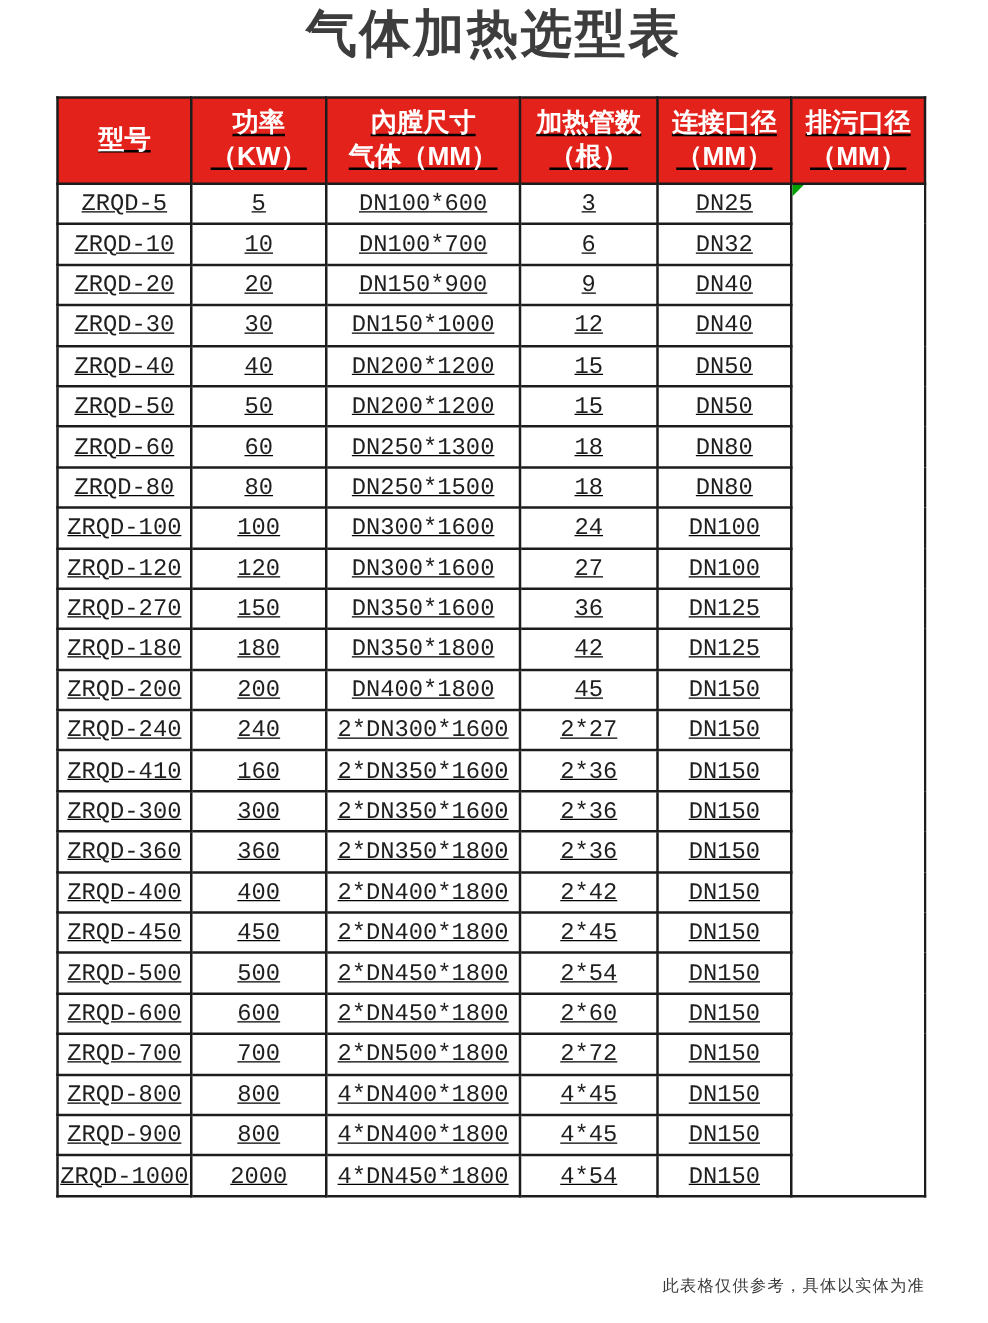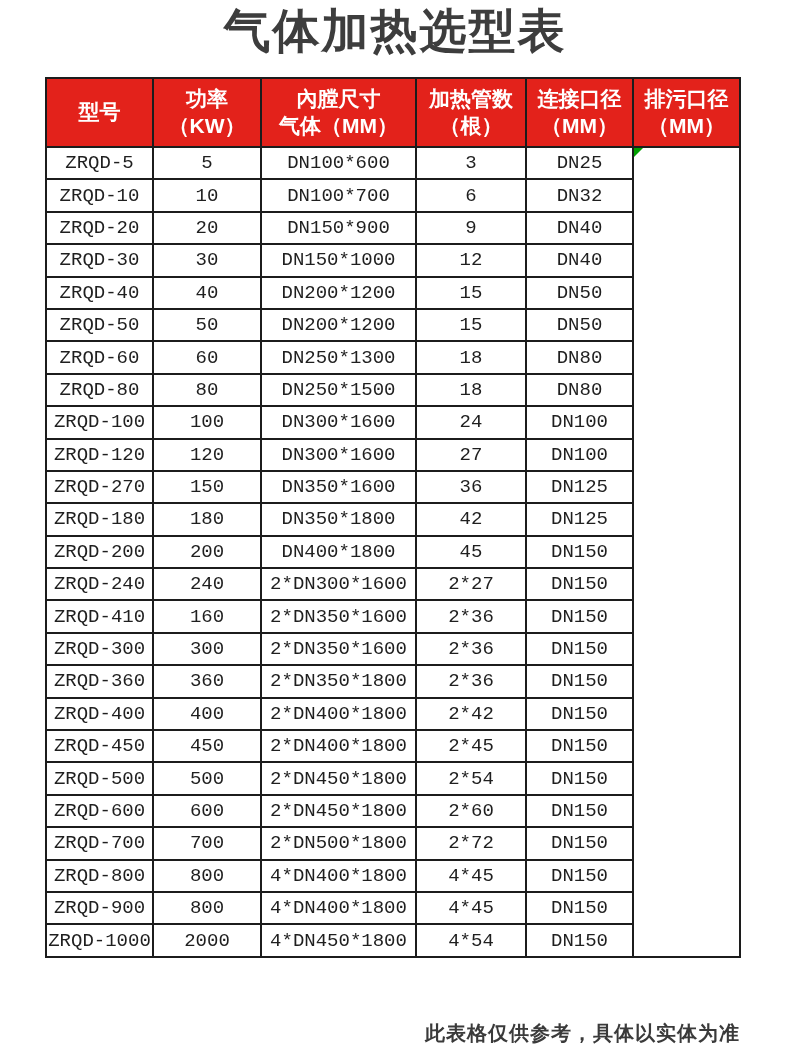--- a/index.html
+++ b/index.html
@@ -5,26 +5,26 @@
   html,body{margin:0;padding:0;}
   body{
     width:790px;height:1058px;position:relative;background:#ffffff;
     font-family:"Liberation Sans",sans-serif;overflow:hidden;
     --header-bg:#e3221b;--header-text:#ffffff;--border-color:#1c1c1c;
     --body-text:#1f1f1f;--title-text:#3d3d3d;--footnote-text:#3a3a3a;
     --triangle-green:#00a000;
   }
   .page-title{
     position:absolute;top:0px;left:0;width:100%;text-align:center;
-    font-size:47px;font-weight:700;color:var(--title-text);
+    font-size:41px;font-weight:700;color:var(--title-text);
     letter-spacing:2px;white-space:nowrap;
   }
   table.spec{
     position:absolute;left:45px;top:77px;width:694px;
-    border-collapse:collapse;table-layout:fixed;
+    border-collapse:collapse;table-layout:fixed;text-decoration:underline;
   }
   table.spec th,table.spec td{
     border:2px solid var(--border-color);padding:0;margin:0;
   }
   table.spec thead th{
     background:var(--header-bg);color:var(--header-text);
     font-size:21px;font-weight:700;height:67px;line-height:1.25;
     text-align:center;vertical-align:middle;
   }
   table.spec tbody td{
@@ -33,21 +33,21 @@
     font-size:19px;color:var(--body-text);white-space:nowrap;
   }
   td.drain-merged{position:relative;background:#ffffff;}
   .corner-triangle{
     position:absolute;top:0;left:0;width:0;height:0;
     border-top:9px solid var(--triangle-green);
     border-right:9px solid transparent;
   }
   .footnote{
     position:absolute;top:1020px;right:50px;
-    font-size:20px;font-weight:700;color:var(--footnote-text);
+    font-size:13px;font-weight:400;color:var(--footnote-text);
     letter-spacing:1px;white-space:nowrap;
   }
 </style>
 </head>
 <body style="--header-bg: #e3221b; --header-text: #ffffff; --border-color: #1c1c1c; --body-text: #1f1f1f; --title-text: #3d3d3d; --footnote-text: #3a3a3a; --triangle-green: #00a000;">
 
 <div class="page-title">气体加热选型表</div>
 
 <table class="spec">
   <colgroup>

